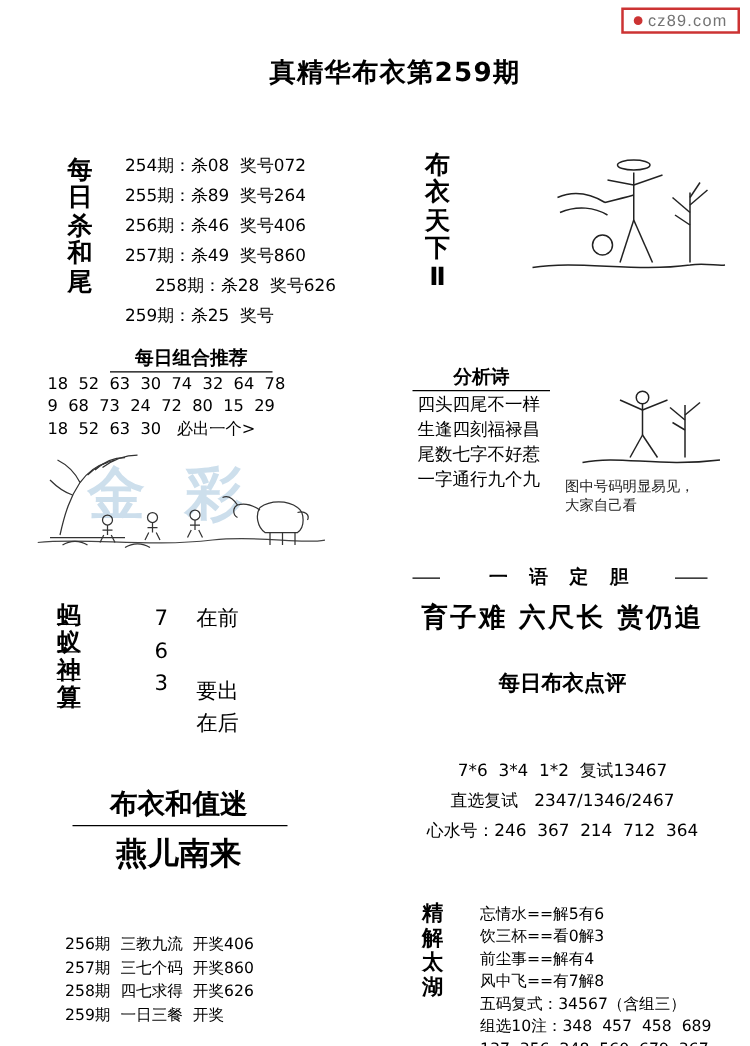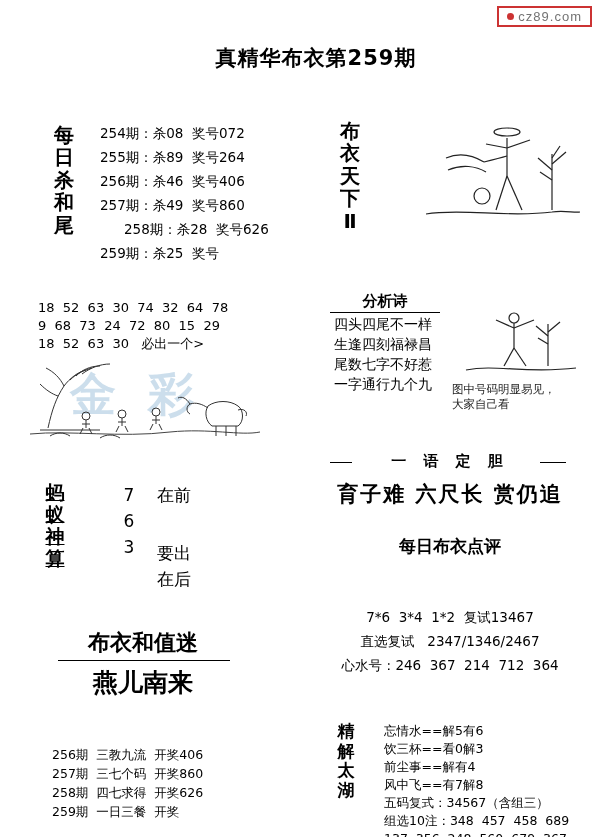--- a/index.html
+++ b/index.html
@@ -136,20 +136,21 @@
 
   <div class="vtitle" style="left:52px;top:124px;">每日杀和尾</div>
 
   <div class="kill-list" style="left:100px;top:124px;">254期：杀08  奖号072</div>
   <div class="kill-list" style="left:100px;top:148px;">255期：杀89  奖号264</div>
   <div class="kill-list" style="left:100px;top:172px;">256期：杀46  奖号406</div>
   <div class="kill-list" style="left:100px;top:196px;">257期：杀49  奖号860</div>
   <div class="kill-list" style="left:100px;top:220px;margin-left:24px;">258期：杀28  奖号626</div>
   <div class="kill-list" style="left:100px;top:244px;">259期：杀25  奖号</div>
 
+  <div class="sec-head underline" style="left:88px;top:277px;width:130px;">每日组合推荐</div>
   <div class="nums" style="left:38px;top:299px;">18  52  63  30  74  32  64  78</div>
   <div class="nums" style="left:38px;top:317px;">9  68  73  24  72  80  15  29</div>
   <div class="nums" style="left:38px;top:335px;">18  52  63  30   必出一个&gt;</div>
 
   <div class="artbox" style="left:30px;top:350px;width:230px;height:100px;">
     <svg width="230" height="100" viewBox="0 0 230 100">
 
       <text x="40" y="60" font-family="DejaVu Sans" font-size="46" font-weight="bold" fill="#bcd4e6" opacity="0.75">金</text>
       <text x="118" y="60" font-family="DejaVu Sans" font-size="46" font-weight="bold" fill="#bcd4e6" opacity="0.75">彩</text>
 

